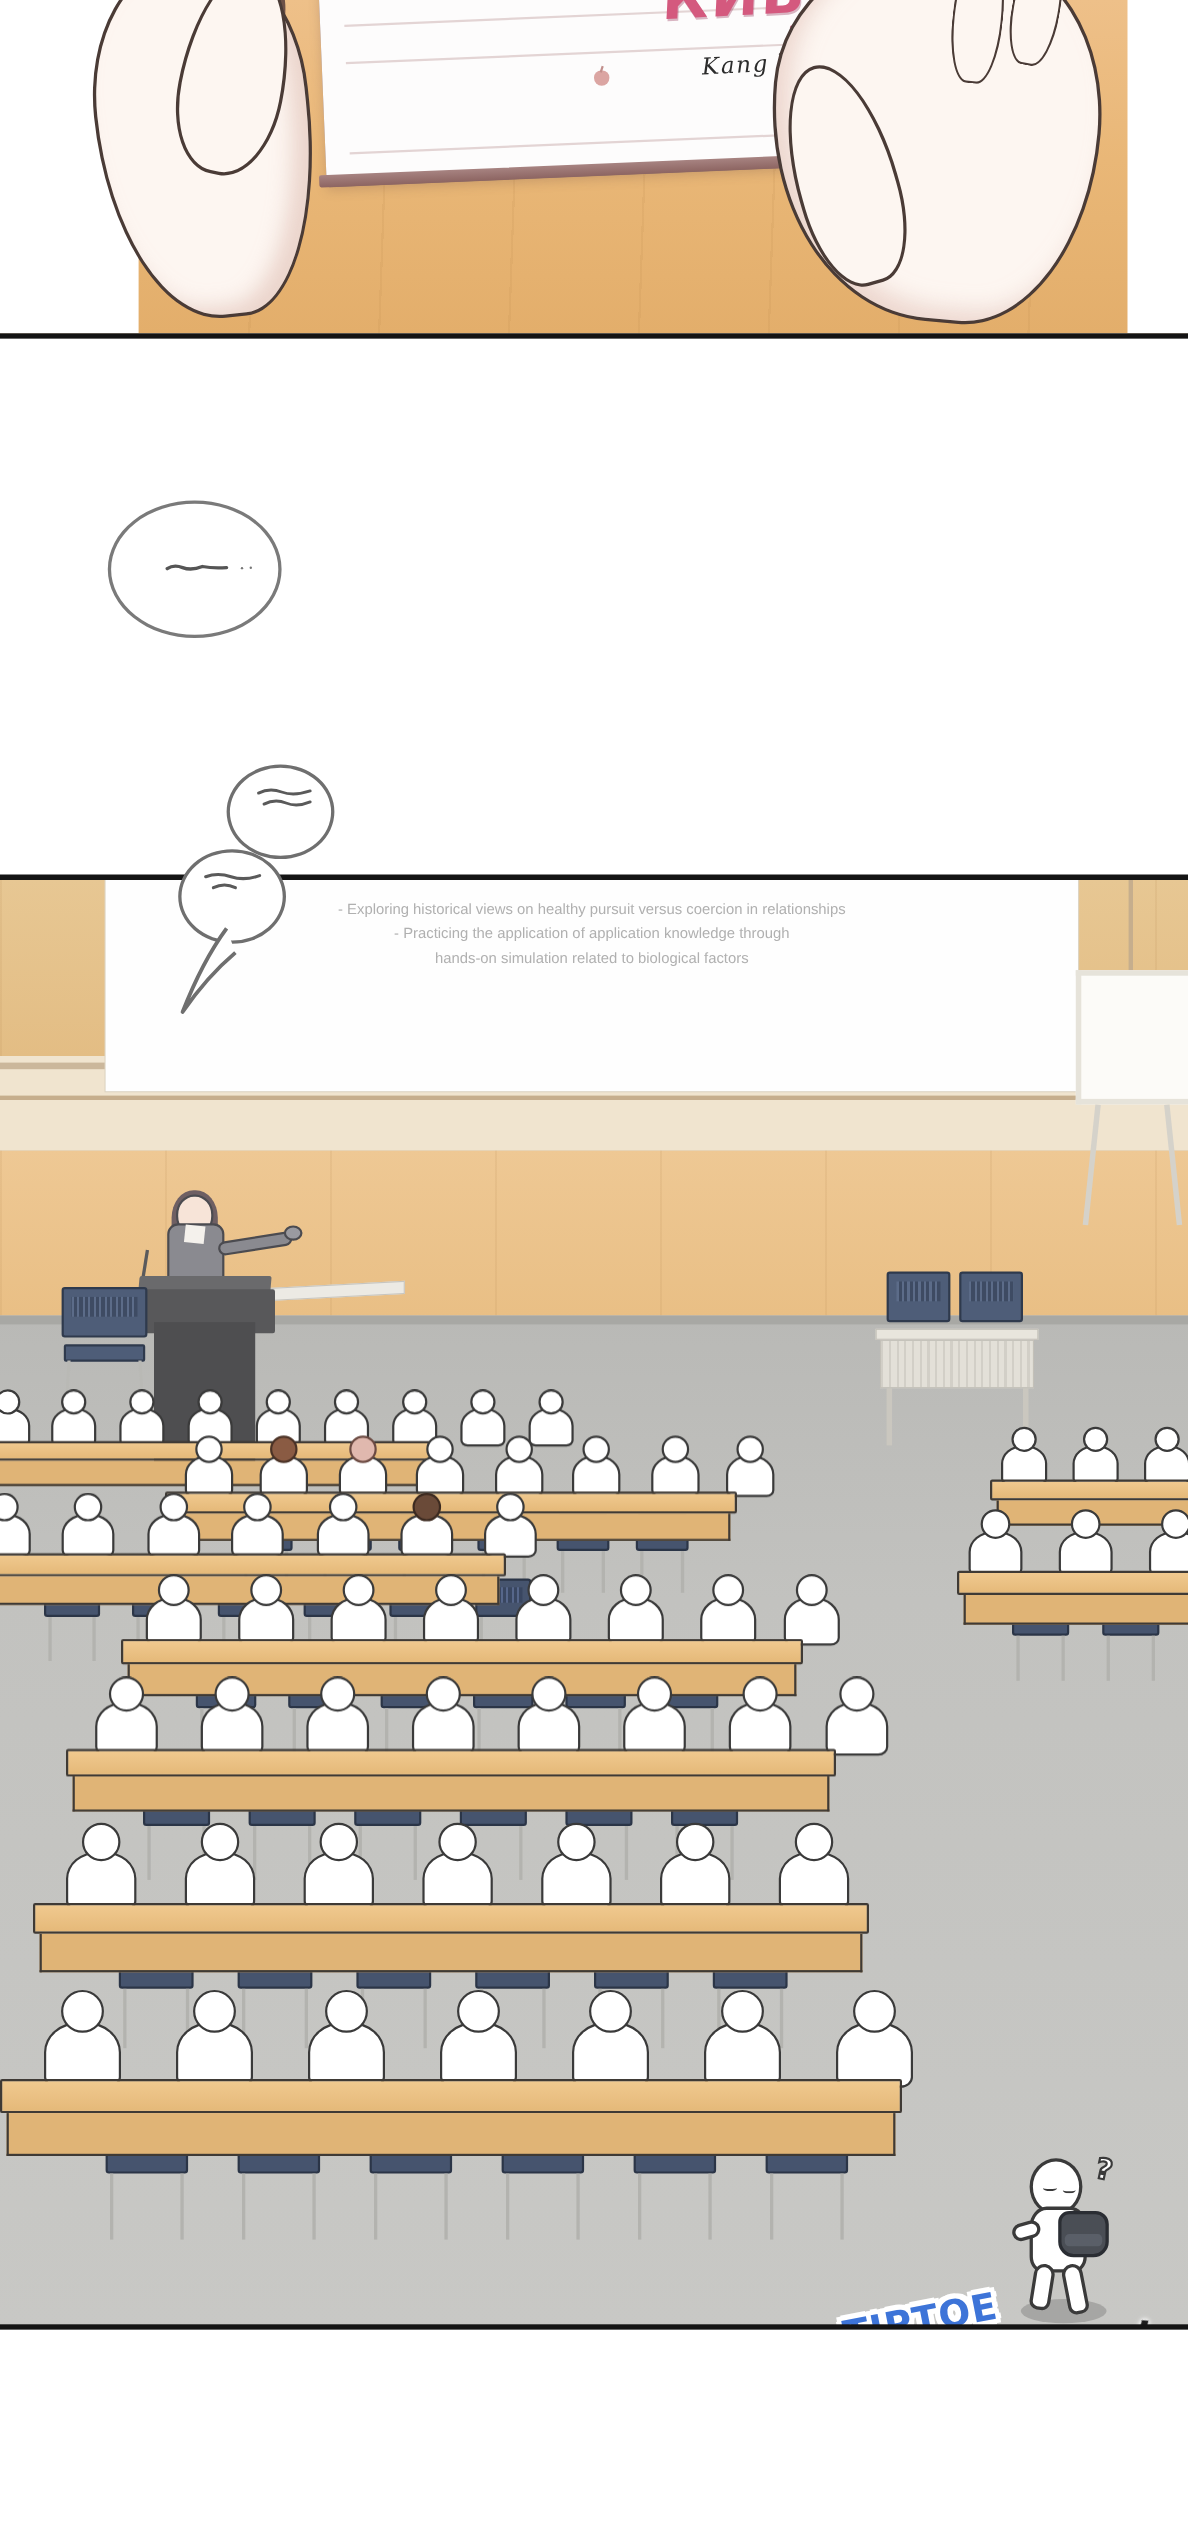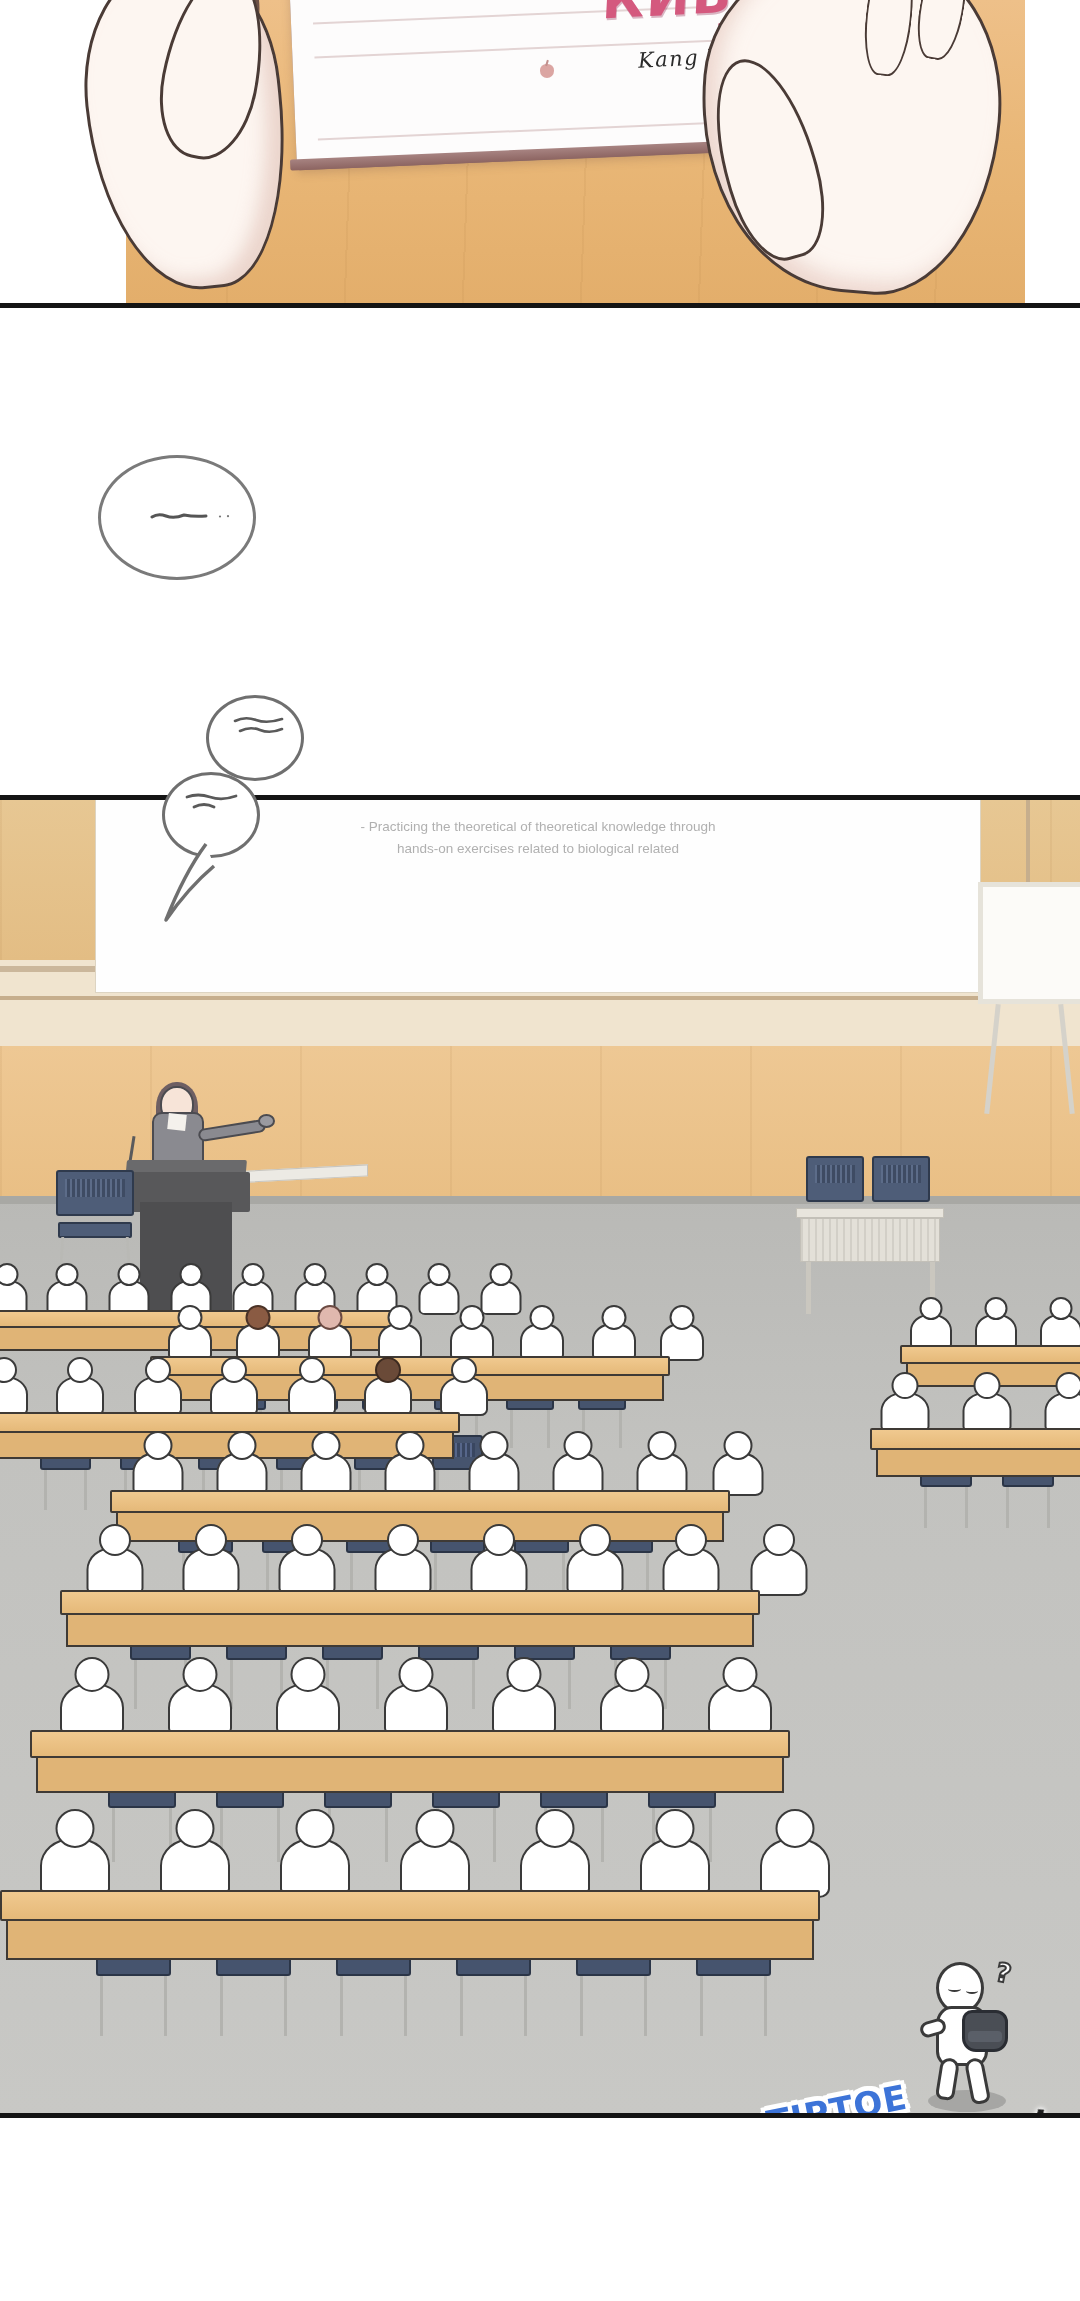--- a/index.html
+++ b/index.html
@@ -293,22 +293,23 @@
 
     <div class="p3-wall-top"></div>
     <div class="p3-wall-mid"></div>
     <div class="p3-wall-band"></div>
     <div class="p3-wall-lower"></div>
     <div class="p3-board-frame"></div>
 
     <div class="p3-screen">
 
       <div class="p3-screen-bullets">
-        <div>- Practicing the theoretical of theoretical knowledge through</div>
-        <div>hands-on exercises related to biological related</div>
+        <div>- Exploring historical views on healthy pursuit versus coercion in relationships</div>
+        <div>- Practicing the application of application knowledge through</div>
+        <div>hands-on simulation related to biological factors</div>
       </div>
     </div>
 
     <div class="p3-wb"></div>
     <div class="p3-wb-leg1"></div>
     <div class="p3-wb-leg2"></div>
 
     <div class="p3-floor"></div>
     <div class="p3-stage-lip"></div>
 

